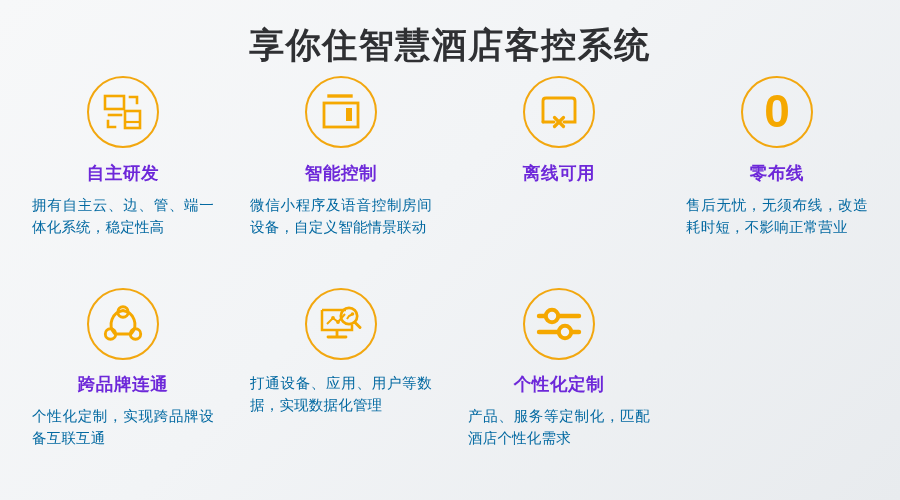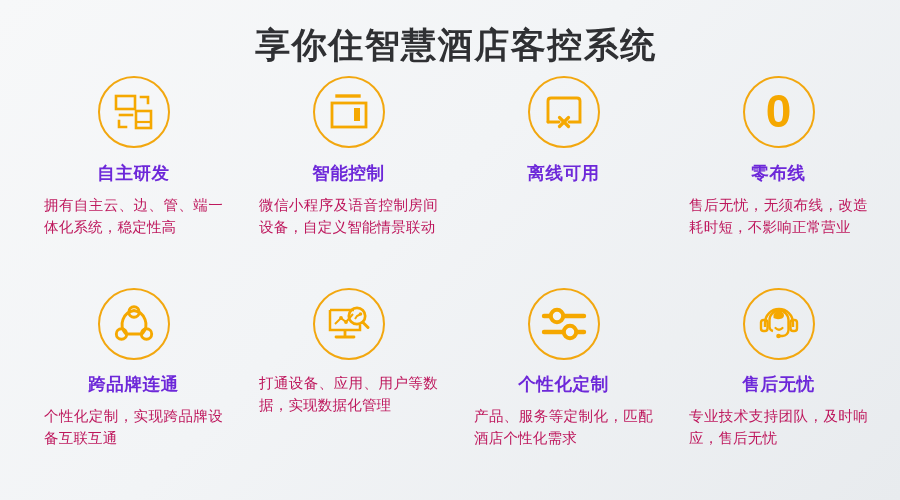--- a/index.html
+++ b/index.html
@@ -6,21 +6,21 @@
   html,body { width:900px; height:500px; }
   body {
     font-family:"Liberation Sans","DejaVu Sans",sans-serif;
     background:linear-gradient(135deg,#f7f8f9 0%,#f2f4f6 45%,#e8ebee 100%);
     overflow:hidden;
     position:relative;
   }
   #page {
     width:900px; height:500px;
     display:flex; flex-direction:column;
-    padding:14px 0 0 12px;
+    padding:14px 0 0 0;
     border-radius:23px;
   }
   .title {
     text-align:center;
     font-size:35px;
     font-weight:bold;
     color:#2f3033;
     letter-spacing:1.5px;
     line-height:1.25;
     height:62px;
@@ -61,21 +61,21 @@
     font-size:17.5px;
     font-weight:bold;
     color:#6d28d9;
     letter-spacing:0.6px;
     margin-bottom:9px;
     text-align:center;
     white-space:nowrap;
   }
   .cell-desc {
     font-size:14.5px;
-    color:#be185d;
+    color:#0369a1;
     line-height:1.55;
     text-align:justify;
     text-align-last:left;
     text-justify:inter-character;
     width:100%;
     letter-spacing:0.2px;
   }
   .row2 .icon-circle { margin-bottom:12px; }
 </style>
 </head>
@@ -173,31 +173,15 @@
           <line x1="3" y1="9" x2="43" y2="9" stroke-width="4.4" stroke-linecap="round"></line>
           <line x1="3" y1="25" x2="43" y2="25" stroke-width="4.4" stroke-linecap="round"></line>
           <circle cx="16" cy="9" r="6.2" fill="#f1f3f5" stroke-width="4"></circle>
           <circle cx="29" cy="25" r="6.2" fill="#f1f3f5" stroke-width="4"></circle>
         </svg>
       </div>
       <div class="cell-title">个性化定制</div>
       <div class="cell-desc">产品、服务等定制化，匹配酒店个性化需求</div>
     </div>
 
-    <div class="cell row2">
-      <div class="icon-circle">
-        <svg width="46" height="42" viewBox="0 0 46 42" fill="none" stroke="#f5a800" stroke-width="2.4">
-          <path d="M9 24 L9 20 A14 14 0 0 1 37 20 L37 24"></path>
-          <rect x="5" y="17" width="6.5" height="11" rx="2.6"></rect>
-          <rect x="34.5" y="17" width="6.5" height="11" rx="2.6"></rect>
-          <path d="M13.5 24 L13.5 17 A9.5 9.5 0 0 1 32.5 17 L32.5 27 A6 6 0 0 1 26.5 33 L24 33"></path>
-          <path d="M13.5 24 A4.5 4.5 0 0 0 17 28"></path>
-          <path d="M17.5 11.5 Q22 4 27.5 10.5 Q29 13.5 26 15.5 Q21 17 17.5 15 Z" fill="#f5a800" stroke="none"></path>
-          <path d="M19.5 25 Q23 28.5 26.5 25" stroke-width="2.2" stroke-linecap="round"></path>
-          <circle cx="22.5" cy="33" r="2.3" fill="#f5a800" stroke="none"></circle>
-        </svg>
-      </div>
-      <div class="cell-title">售后无忧</div>
-      <div class="cell-desc">专业技术支持团队，及时响应，售后无忧</div>
-    </div>
 
   </div>
 </div>
 
 </body></html>

